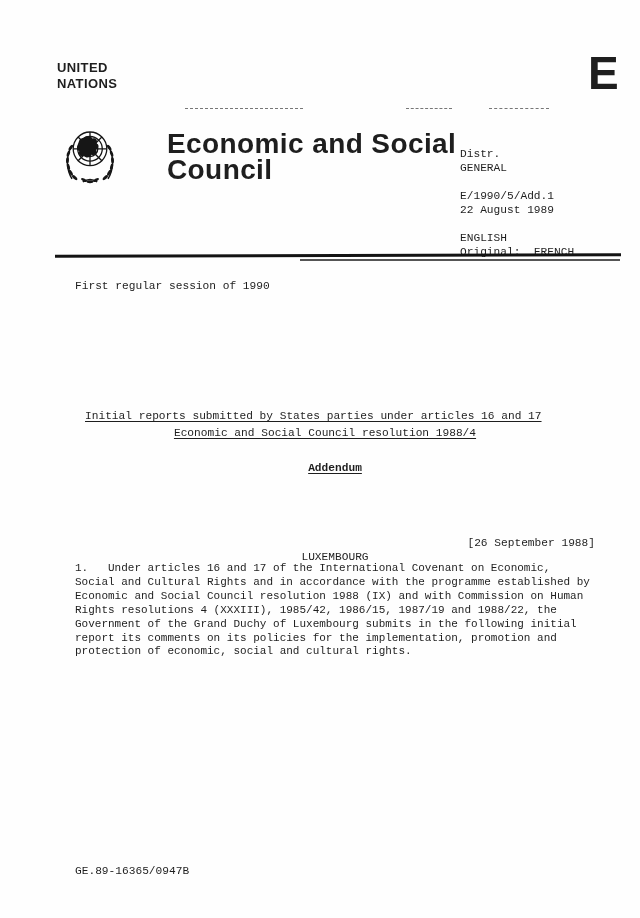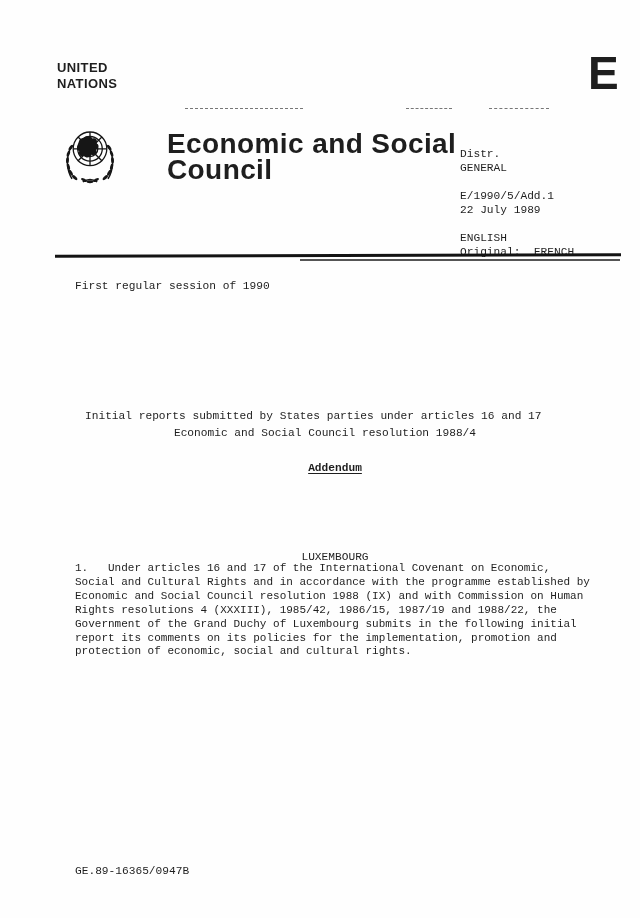--- a/index.html
+++ b/index.html
@@ -47,21 +47,21 @@
   .rule-frag{
     left:300px;top:259px;width:320px;height:1.6px;
     background:#2a2a2a;opacity:.8;
   }
   .session-line{left:75px;top:280px;font-size:11.2px;}
 
   .center-col{left:75px;width:520px;text-align:center;}
   .heading{top:354px;font-size:11.2px;line-height:17px;white-space:pre-line;}
 
   .subtitle{left:85px;top:408px;width:480px;font-size:11.2px;line-height:17.2px;}
-  .subtitle .u{text-underline-offset:2px;}
+  .subtitle .u{text-decoration:underline;text-underline-offset:2px;}
   .subtitle-line{text-align:left;}
   .subtitle-line.centered{text-align:center;}
 
   .addendum{top:462px;font-size:11.2px;font-weight:bold;}
   .addendum span{text-decoration:underline;text-underline-offset:2px;}
   .country{top:503px;font-size:11.2px;margin-top:48px;}
   .received-date{top:537px;text-align:right;font-size:11.2px;}
 
   .paragraph{
     left:75px;top:562px;
@@ -121,21 +121,21 @@
     </svg>
   </div>
 
   <div class="abs sans council-title">Economic and Social
 Council</div>
 
   <div class="abs mono distr-block">Distr.
 GENERAL
 
 E/1990/5/Add.1
-22 July 1989
+22 August 1989
 
 ENGLISH
 Original:  FRENCH</div>
 
   <div class="abs rule"></div>
   <div class="abs rule-frag"></div>
 
   <div class="abs mono session-line">First regular session of 1990</div>
 
 
@@ -143,20 +143,21 @@
     <div class="subtitle-line"><span class="u">Initial reports submitted by States parties under articles 16 and 17</span></div>
     <div class="subtitle-line centered"><span class="u">Economic and Social Council resolution 1988/4</span></div>
   </div>
 
   <div class="abs mono center-col addendum">
     <span>Addendum</span>
   </div>
 
   <div class="abs mono center-col country">LUXEMBOURG</div>
 
+  <div class="abs mono center-col received-date">[26 September 1988]</div>
 
   <div class="abs mono paragraph">1.   Under articles 16 and 17 of the International Covenant on Economic,
 Social and Cultural Rights and in accordance with the programme established by
 Economic and Social Council resolution 1988 (IX) and with Commission on Human
 Rights resolutions 4 (XXXIII), 1985/42, 1986/15, 1987/19 and 1988/22, the
 Government of the Grand Duchy of Luxembourg submits in the following initial
 report its comments on its policies for the implementation, promotion and
 protection of economic, social and cultural rights.</div>
 
   <div class="abs mono footer-ref">GE.89-16365/0947B</div>

